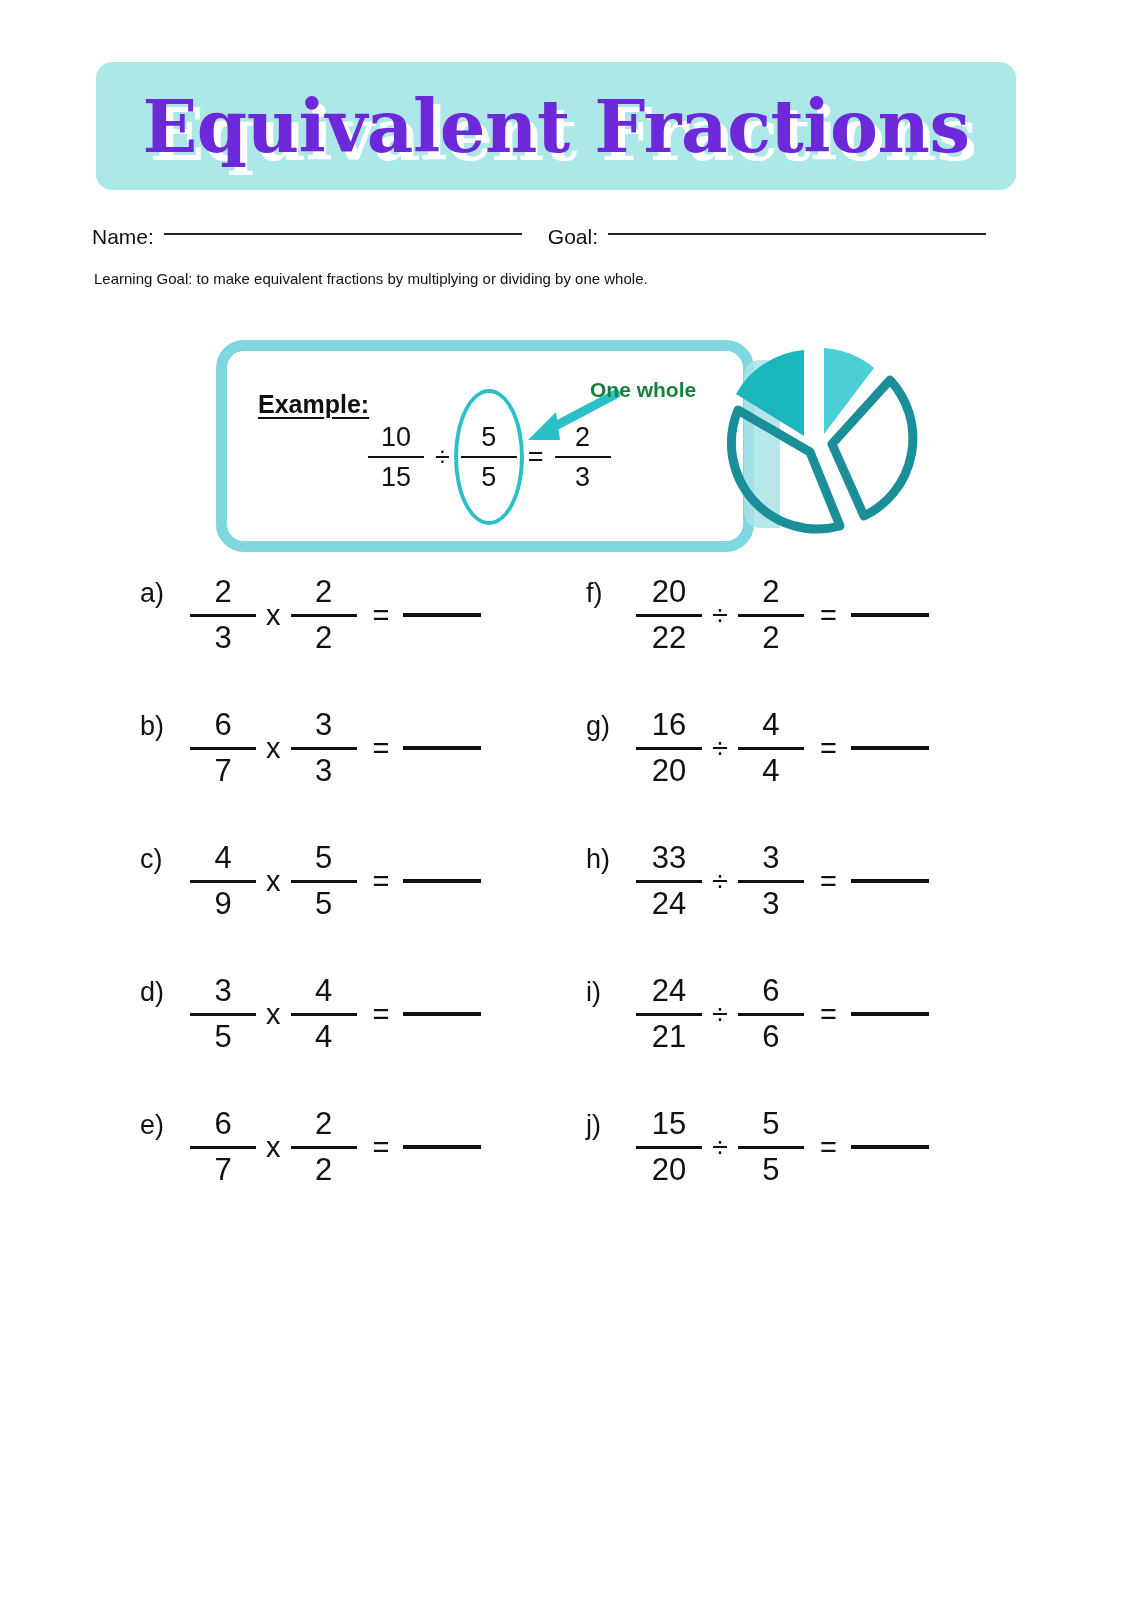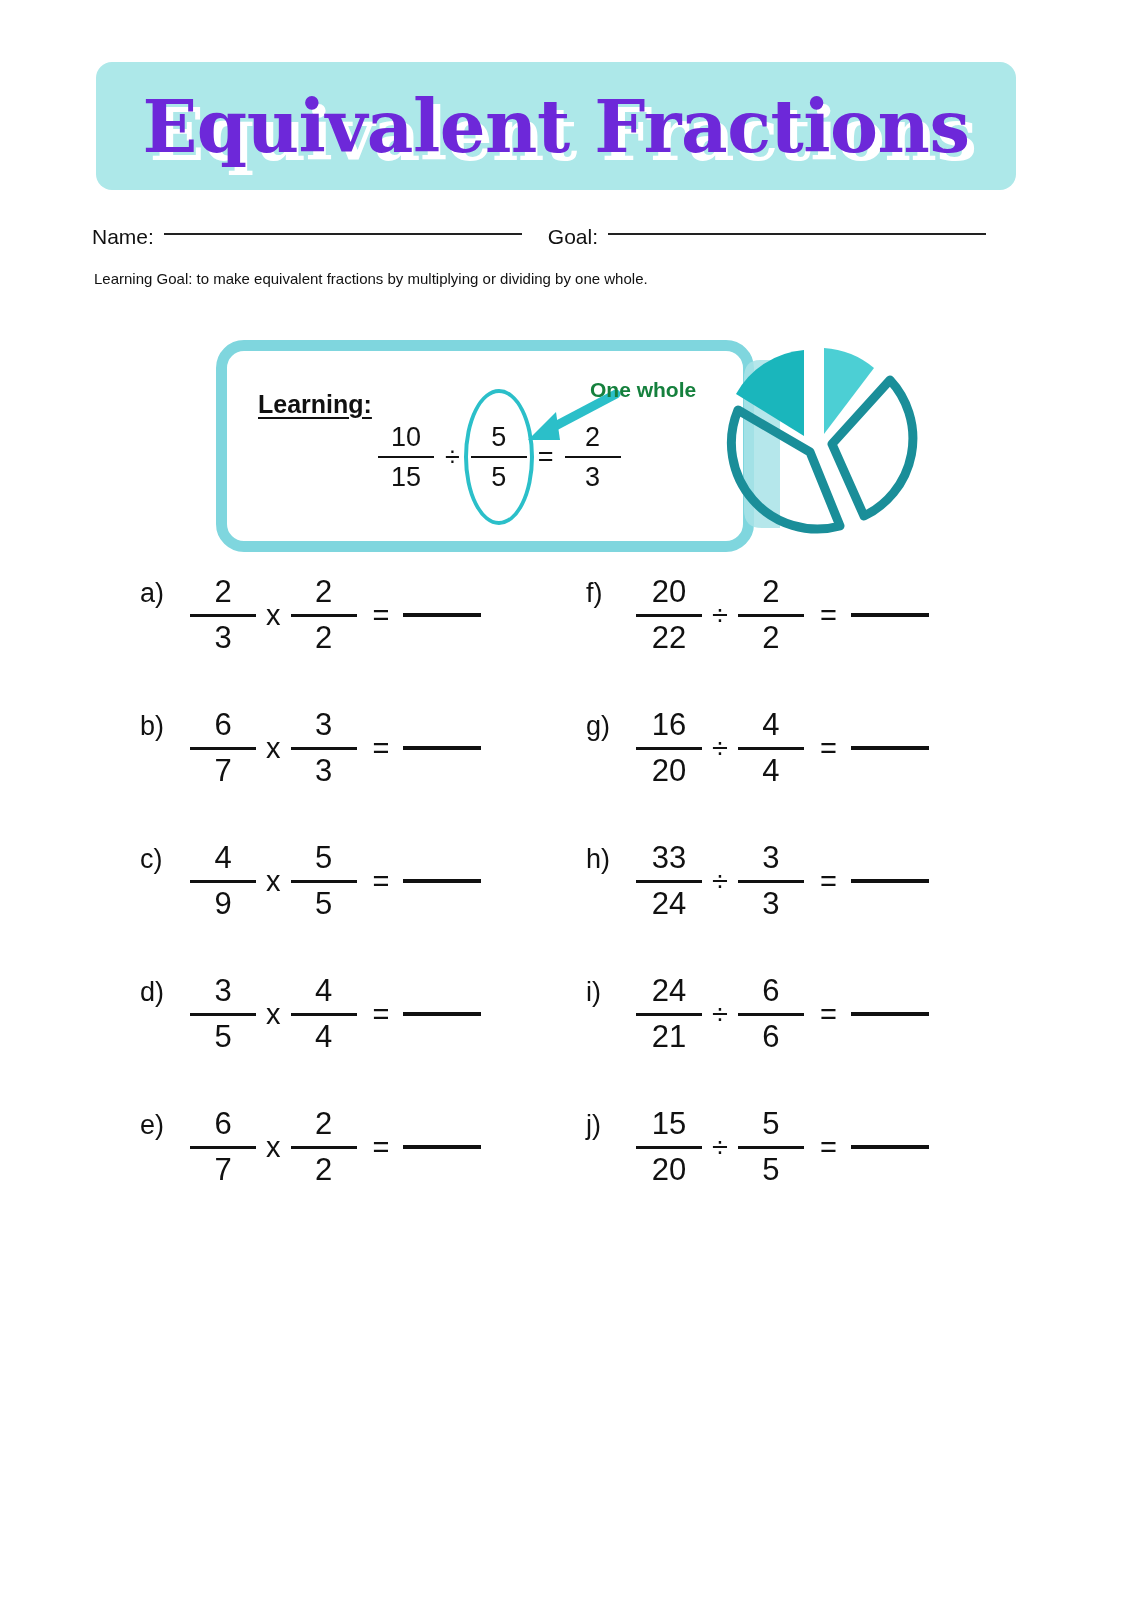--- a/index.html
+++ b/index.html
@@ -97,21 +97,21 @@
     font-size: 25px;
     font-weight: bold;
     text-decoration: underline;
     text-underline-offset: 4px;
     z-index: 5;
   }
 
   
   .example-eq {
     position: absolute;
-    left: 378px;
+    left: 368px;
     top: 422px;
     display: flex;
     align-items: center;
     z-index: 5;
   }
   .frac {
     display: inline-flex;
     flex-direction: column;
     align-items: center;
     justify-content: center;
@@ -238,21 +238,21 @@
     <path d="M 100 104 L 100 18 A 86 86 0 0 1 150 38 Z" transform="translate(6,-8)" fill="#4CCFD4"></path>
 
     <path d="M 100 104 L 158 40 A 86 86 0 0 1 132 176 Z" transform="translate(14,2)" fill="none" stroke="#1A8E99" stroke-width="9" stroke-linejoin="round"></path>
 
     <path d="M 96 108 L 24 66 A 86 86 0 0 0 126 182 Z" transform="translate(-4,6)" fill="none" stroke="#1A8E99" stroke-width="9" stroke-linejoin="round"></path>
   </svg>
 </div>
 
 <div class="example-box"></div>
 
-<div class="example-label">Learning:</div>
+<div class="example-label">Example:</div>
 
 <div class="example-eq">
   <span class="frac ex-frac">
     <span class="num">10</span>
     <span class="bar"></span>
     <span class="den">15</span>
   </span>
 
   <span class="op">÷</span>
 

